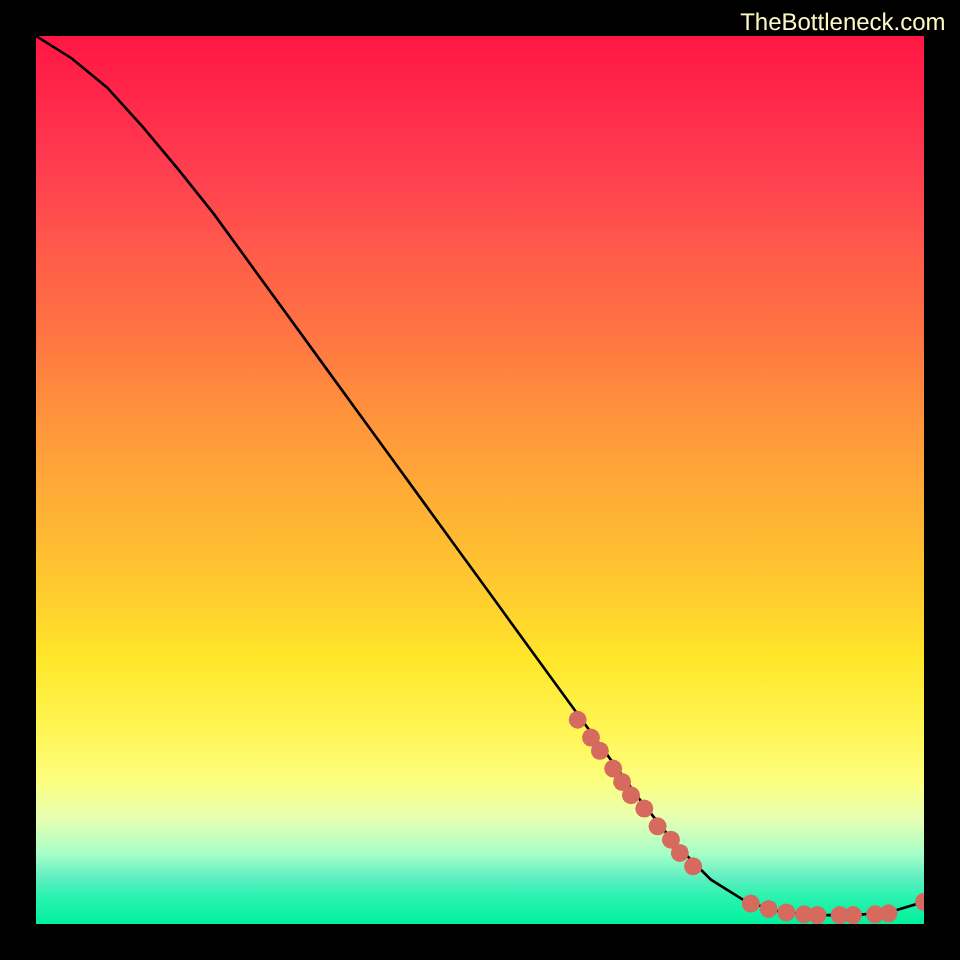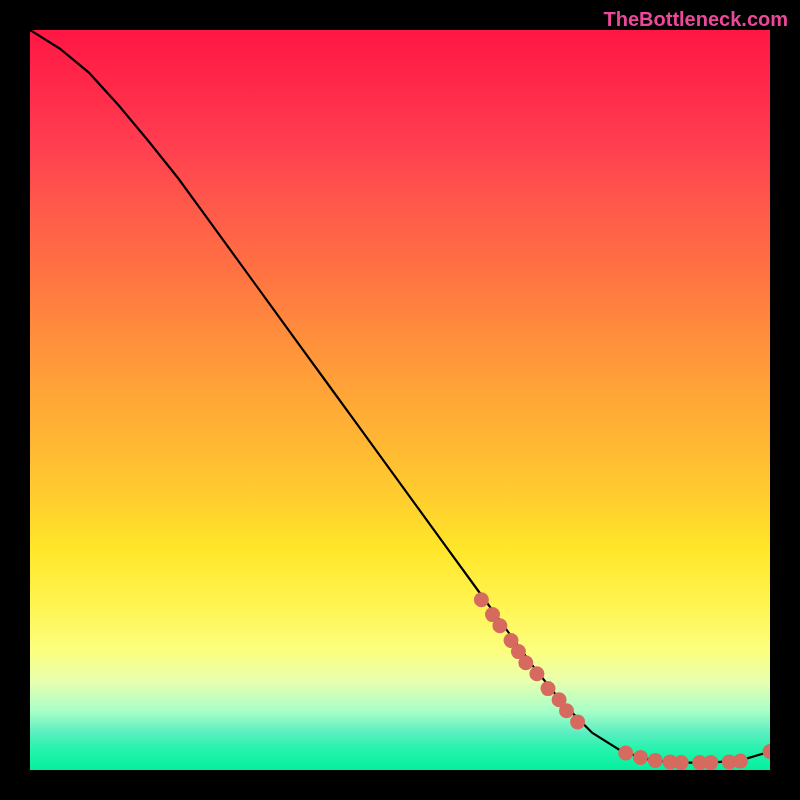--- a/index.html
+++ b/index.html
@@ -41,23 +41,23 @@
       #a8ffc8 92%,
       #5aeec0 95%,
       #29f3ae 97%,
       #02f09e 100%
     );
   }
   .watermark {
     position: absolute;
     top: 8px;
     right: 12px;
-    color: #ec4899;
+    color: #fef9c3;
     font-size: 20px;
-    font-weight: 700;
+    font-weight: 400;
     z-index: 10;
   }
   svg.overlay {
     position: absolute;
     left: 0;
     top: 0;
     width: 100%;
     height: 100%;
     z-index: 5;
   }

